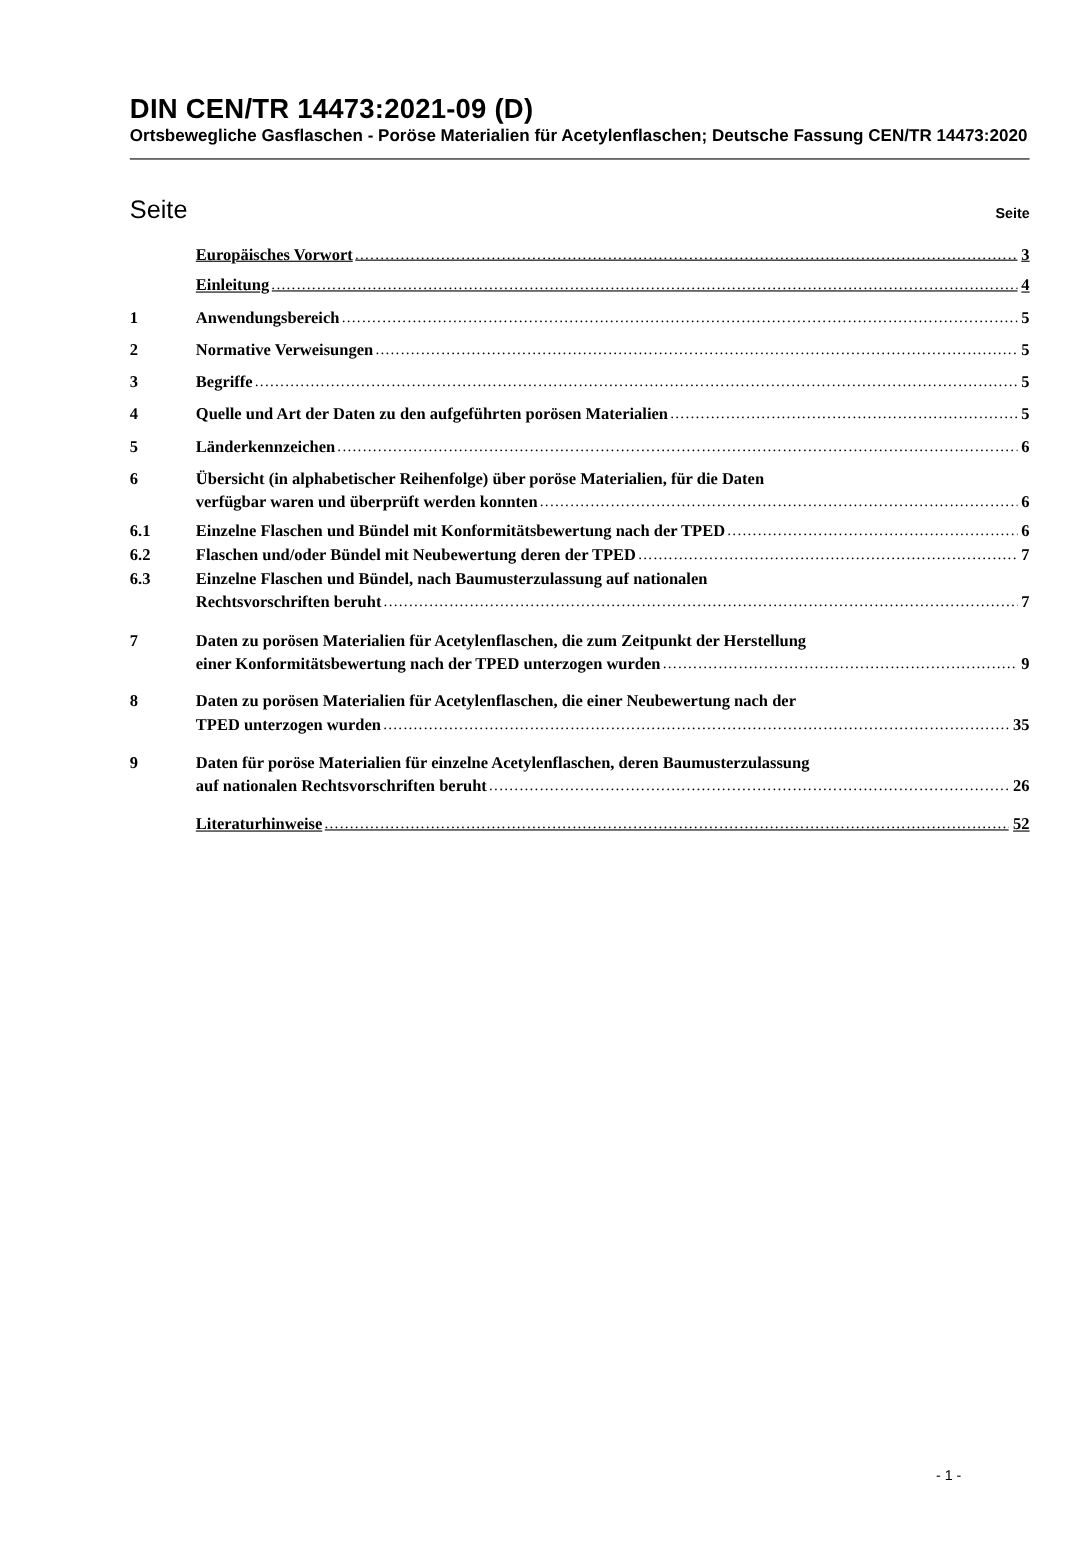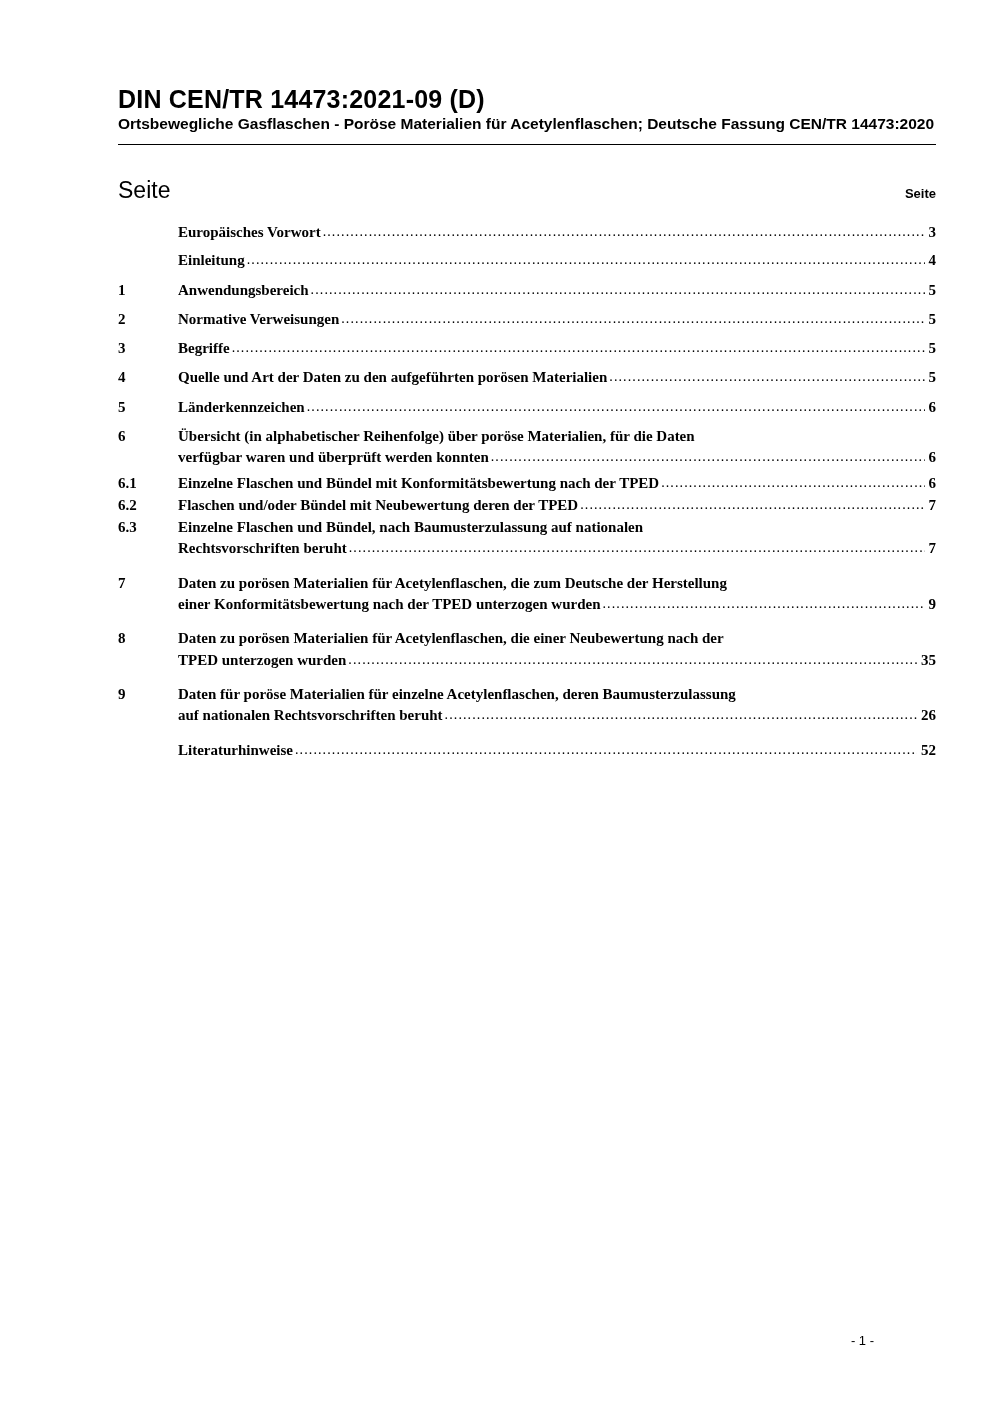--- a/index.html
+++ b/index.html
@@ -69,20 +69,21 @@
   .toc-entry {
     display: flex;
     align-items: flex-start;
     font-size: 15px;
     line-height: 1.42;
     margin-bottom: 2px;
   }
   .toc-entry.front {
     font-weight: bold;
     margin-bottom: 7px;
+    text-decoration: underline;
   }
   .toc-entry.level1 {
     font-weight: bold;
     margin-top: 8px;
     margin-bottom: 4px;
   }
   .toc-entry.level2 {
     font-weight: bold;
     margin-top: 0px;
     margin-bottom: 1px;
@@ -260,21 +261,21 @@
             <div class="e-lastline">
               <span class="txt">Rechtsvorschriften beruht</span>
               <span class="dots">...............................................................................................................................................................</span>
               <span class="e-page">7</span>
             </div>
           </div>
         </div>
         <div class="toc-entry level1 spaced">
           <span class="e-num">7</span>
           <div class="e-body">
-            <span class="e-text">Daten zu porösen Materialien für Acetylenflaschen, die zum Deutsche der Herstellung</span>
+            <span class="e-text">Daten zu porösen Materialien für Acetylenflaschen, die zum Zeitpunkt der Herstellung</span>
             <div class="e-lastline">
               <span class="txt">einer Konformitätsbewertung nach der TPED unterzogen wurden</span>
               <span class="dots">...............................................................................................................................................................</span>
               <span class="e-page">9</span>
             </div>
           </div>
         </div>
         <div class="toc-entry level1 spaced">
           <span class="e-num">8</span>
           <div class="e-body">

